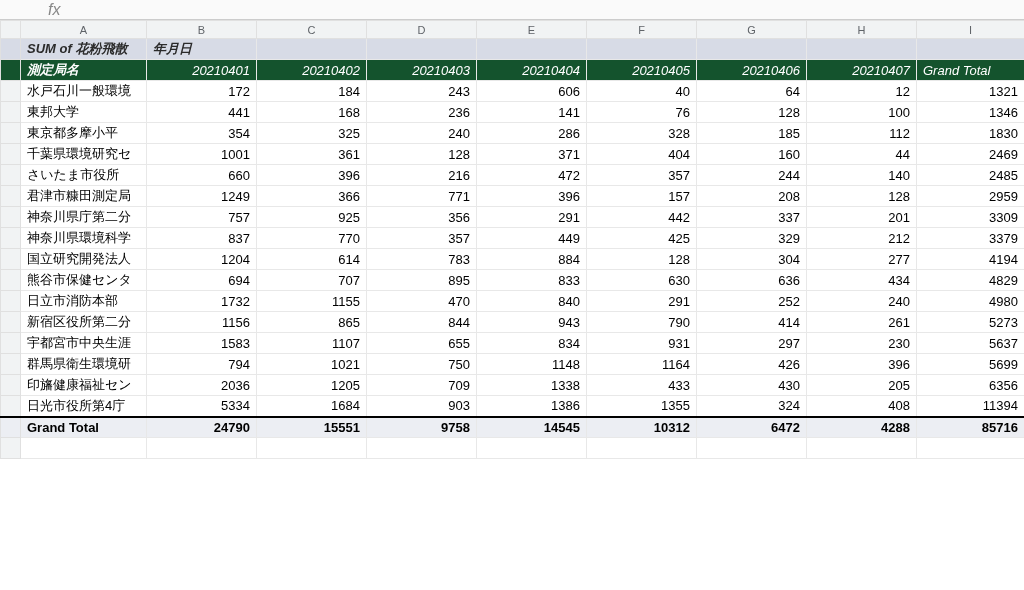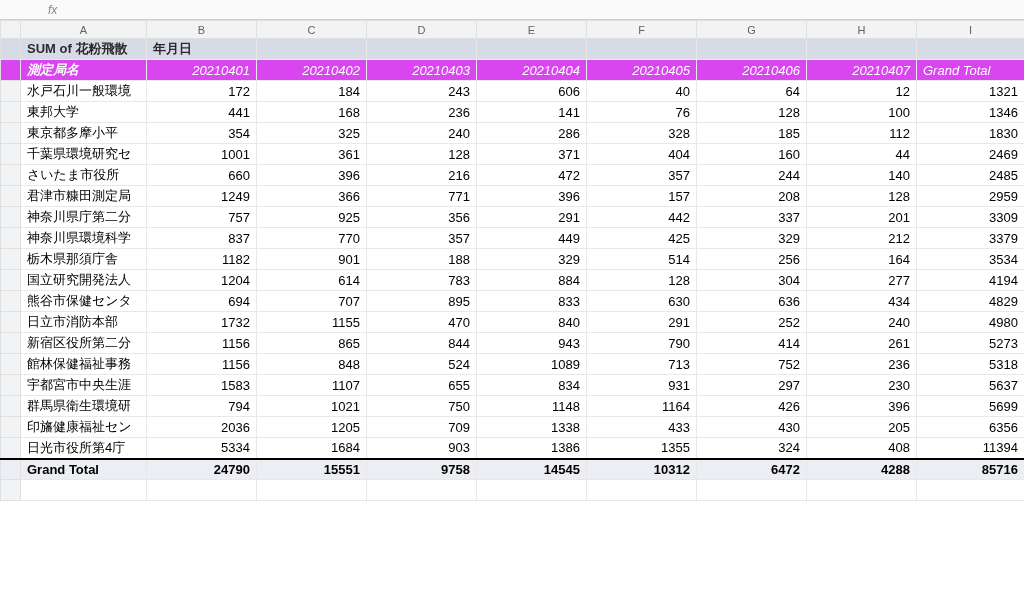--- a/index.html
+++ b/index.html
@@ -11,21 +11,21 @@
     background: #fff;
     width: 1024px; height: 590px; overflow: hidden;
   }
   .fxbar {
     height: 20px;
     border-bottom: 1px solid #ccc;
     display: flex; align-items: center;
     padding-left: 48px;
     color: #888;
     font-style: italic;
-    font-size: 12px;
+    font-size: 16px;
     background: #fafafa;
   }
   table.sheet {
     border-collapse: collapse;
     table-layout: fixed;
     width: 1024px;
   }
   .colhdr th {
     background: #f1f3f4;
     color: #5f6368;
@@ -49,26 +49,27 @@
     height: 21px;
     padding: 0 6px;
     white-space: nowrap;
     overflow: hidden;
   }
   .num { text-align: right; }
   .txt { text-align: left; }
   
   .pivot-title td {
     background: #d7dbe6;
+    font-style: italic;
     font-weight: 600;
     color: #2b2b2b;
     margin-left: 32px;
   }
   .pivot-cols td {
-    background: #d946ef;
+    background: #14532d;
     color: #fff;
     font-style: italic;
     font-weight: 500;
   }
   .pivot-cols td.rowlabel {
     font-weight: 600;
   }
   .grandrow td {
     border-top: 2px solid #000;
     background: #eceef3;
@@ -226,32 +227,20 @@
         <td class="cell num">770</td>
         <td class="cell num">357</td>
         <td class="cell num">449</td>
         <td class="cell num">425</td>
         <td class="cell num">329</td>
         <td class="cell num">212</td>
         <td class="cell num">3379</td>
       </tr>
       <tr>
         <td class="rowhdr"></td>
-        <td class="cell txt">栃木県那須庁舎</td>
-        <td class="cell num">1182</td>
-        <td class="cell num">901</td>
-        <td class="cell num">188</td>
-        <td class="cell num">329</td>
-        <td class="cell num">514</td>
-        <td class="cell num">256</td>
-        <td class="cell num">164</td>
-        <td class="cell num">3534</td>
-      </tr>
-      <tr>
-        <td class="rowhdr"></td>
         <td class="cell txt">国立研究開発法人</td>
         <td class="cell num">1204</td>
         <td class="cell num">614</td>
         <td class="cell num">783</td>
         <td class="cell num">884</td>
         <td class="cell num">128</td>
         <td class="cell num">304</td>
         <td class="cell num">277</td>
         <td class="cell num">4194</td>
       </tr>
@@ -286,32 +275,20 @@
         <td class="cell num">865</td>
         <td class="cell num">844</td>
         <td class="cell num">943</td>
         <td class="cell num">790</td>
         <td class="cell num">414</td>
         <td class="cell num">261</td>
         <td class="cell num">5273</td>
       </tr>
       <tr>
         <td class="rowhdr"></td>
-        <td class="cell txt">館林保健福祉事務</td>
-        <td class="cell num">1156</td>
-        <td class="cell num">848</td>
-        <td class="cell num">524</td>
-        <td class="cell num">1089</td>
-        <td class="cell num">713</td>
-        <td class="cell num">752</td>
-        <td class="cell num">236</td>
-        <td class="cell num">5318</td>
-      </tr>
-      <tr>
-        <td class="rowhdr"></td>
         <td class="cell txt">宇都宮市中央生涯</td>
         <td class="cell num">1583</td>
         <td class="cell num">1107</td>
         <td class="cell num">655</td>
         <td class="cell num">834</td>
         <td class="cell num">931</td>
         <td class="cell num">297</td>
         <td class="cell num">230</td>
         <td class="cell num">5637</td>
       </tr>

